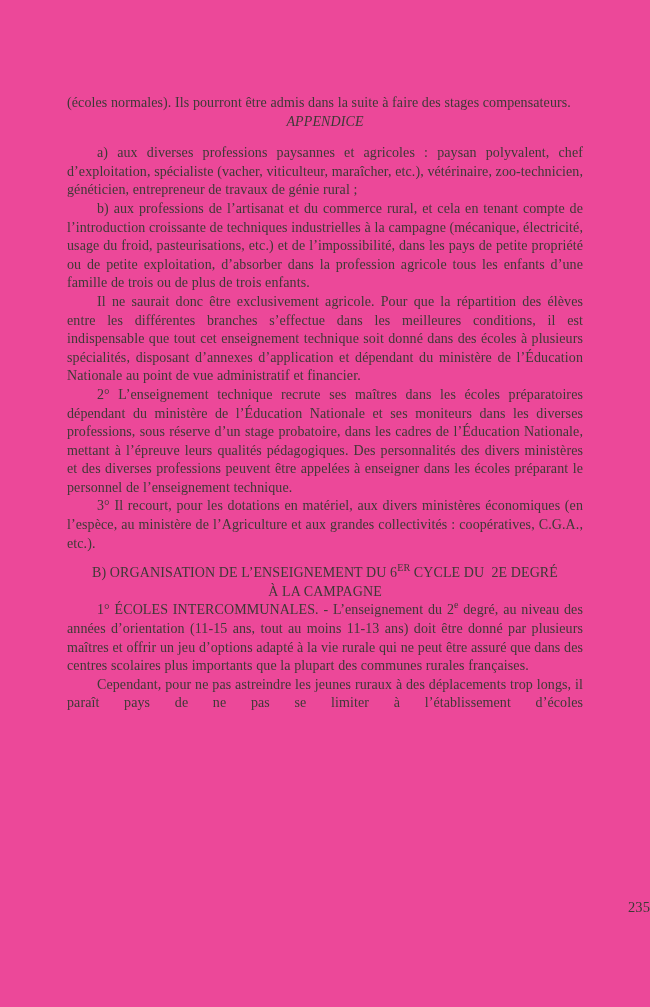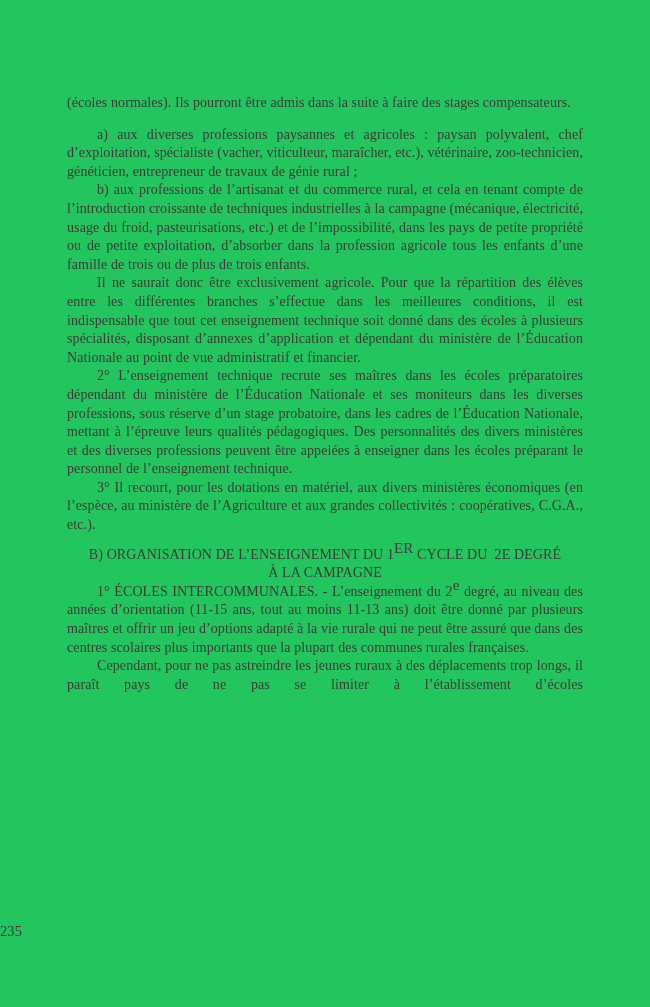--- a/index.html
+++ b/index.html
@@ -5,21 +5,21 @@
   html, body {
     margin: 0;
     padding: 0;
     background: #e8e8e8;
   }
   .sheet {
     position: relative;
     width: 650px;
     height: 1007px;
     margin: 0 auto;
-    background: #22c55e;
+    background: #ec4899;
     color: #3d3a36;
     font-family: "Liberation Serif", "DejaVu Serif", serif;
     font-size: 14px;
     line-height: 18.6px;
     letter-spacing: 0.1px;
     overflow: hidden;
   }
   .text-block {
     position: absolute;
     top: 94px;
@@ -38,64 +38,65 @@
     text-align: center;
     text-indent: 0;
     white-space: pre-wrap;
   }
   .italic {
     font-style: italic;
   }
   .gap-lg { height: 13px; }
   .gap-md { height: 11px; }
   sup {
-    font-size: 15px;
+    font-size: 10px;
     line-height: 0;
     vertical-align: super;
   }
   .justify-last {
     text-align-last: justify;
   }
   .page-number {
     position: absolute;
-    top: 922px;
+    top: 898px;
     left: 0;
     width: 100%;
-    text-align: left;
+    text-align: right;
     font-size: 14.5px;
   }
 </style>
 </head>
 <body>
 
 <div class="sheet">
   <div class="text-block">
 
     <p class="no-indent">(écoles normales). Ils pourront être admis dans la suite à faire des stages compensateurs.</p>
 
+    <div class="centered italic">APPENDICE</div>
 
 
 
 
     <div class="gap-lg"></div>
 
 
     <p>a) aux diverses professions paysannes et agricoles : paysan polyvalent, chef d’exploitation, spécialiste (vacher, viticulteur, maraîcher, etc.), vétérinaire, zoo-technicien, généticien, entrepreneur de travaux de génie rural ;</p>
 
     <p>b) aux professions de l’artisanat et du commerce rural, et cela en tenant compte de l’introduction croissante de techniques industrielles à la campagne (mécanique, électricité, usage du froid, pasteurisations, etc.) et de l’impossibilité, dans les pays de petite propriété ou de petite exploitation, d’absorber dans la profession agricole tous les enfants d’une famille de trois ou de plus de trois enfants.</p>
 
     <p>Il ne saurait donc être exclusivement agricole. Pour que la répartition des élèves entre les différentes branches s’effectue dans les meilleures conditions, il est indispensable que tout cet enseignement technique soit donné dans des écoles à plusieurs spécialités, disposant d’annexes d’application et dépendant du ministère de l’Éducation Nationale au point de vue administratif et financier.</p>
 
     <p>2° L’enseignement technique recrute ses maîtres dans les écoles préparatoires dépendant du ministère de l’Éducation Nationale et ses moniteurs dans les diverses professions, sous réserve d’un stage probatoire, dans les cadres de l’Éducation Nationale, mettant à l’épreuve leurs qualités pédagogiques. Des personnalités des divers ministères et des diverses professions peuvent être appelées à enseigner dans les écoles préparant le personnel de l’enseignement technique.</p>
 
     <p>3° Il recourt, pour les dotations en matériel, aux divers ministères économiques (en l’espèce, au ministère de l’Agriculture et aux grandes collectivités : coopératives, C.G.A., etc.).</p>
 
     <div class="gap-md"></div>
 
-    <div class="centered"><span>B) ORGANISATION DE L’ENSEIGNEMENT DU 1</span><sup>ER</sup><span> CYCLE DU&nbsp; 2E DEGRÉ</span></div>
+    <div class="centered"><span>B) ORGANISATION DE L’ENSEIGNEMENT DU 6</span><sup>ER</sup><span> CYCLE DU&nbsp; 2E DEGRÉ</span></div>
 
     <div class="centered">À LA CAMPAGNE</div>
 
     <p><span>1° ÉCOLES INTERCOMMUNALES. - L’enseignement du 2</span><sup>e</sup><span> degré, au niveau des années d’orientation (11-15 ans, tout au moins 11-13 ans) doit être donné par plusieurs maîtres et offrir un jeu d’options adapté à la vie rurale qui ne peut être assuré que dans des centres scolaires plus importants que la plupart des communes rurales françaises.</span></p>
 
     <p class="justify-last">Cependant, pour ne pas astreindre les jeunes ruraux à des déplacements trop longs, il paraît pays de ne pas se limiter à l’établissement d’écoles</p>
 
   </div>
 
   <div class="page-number">235</div>

